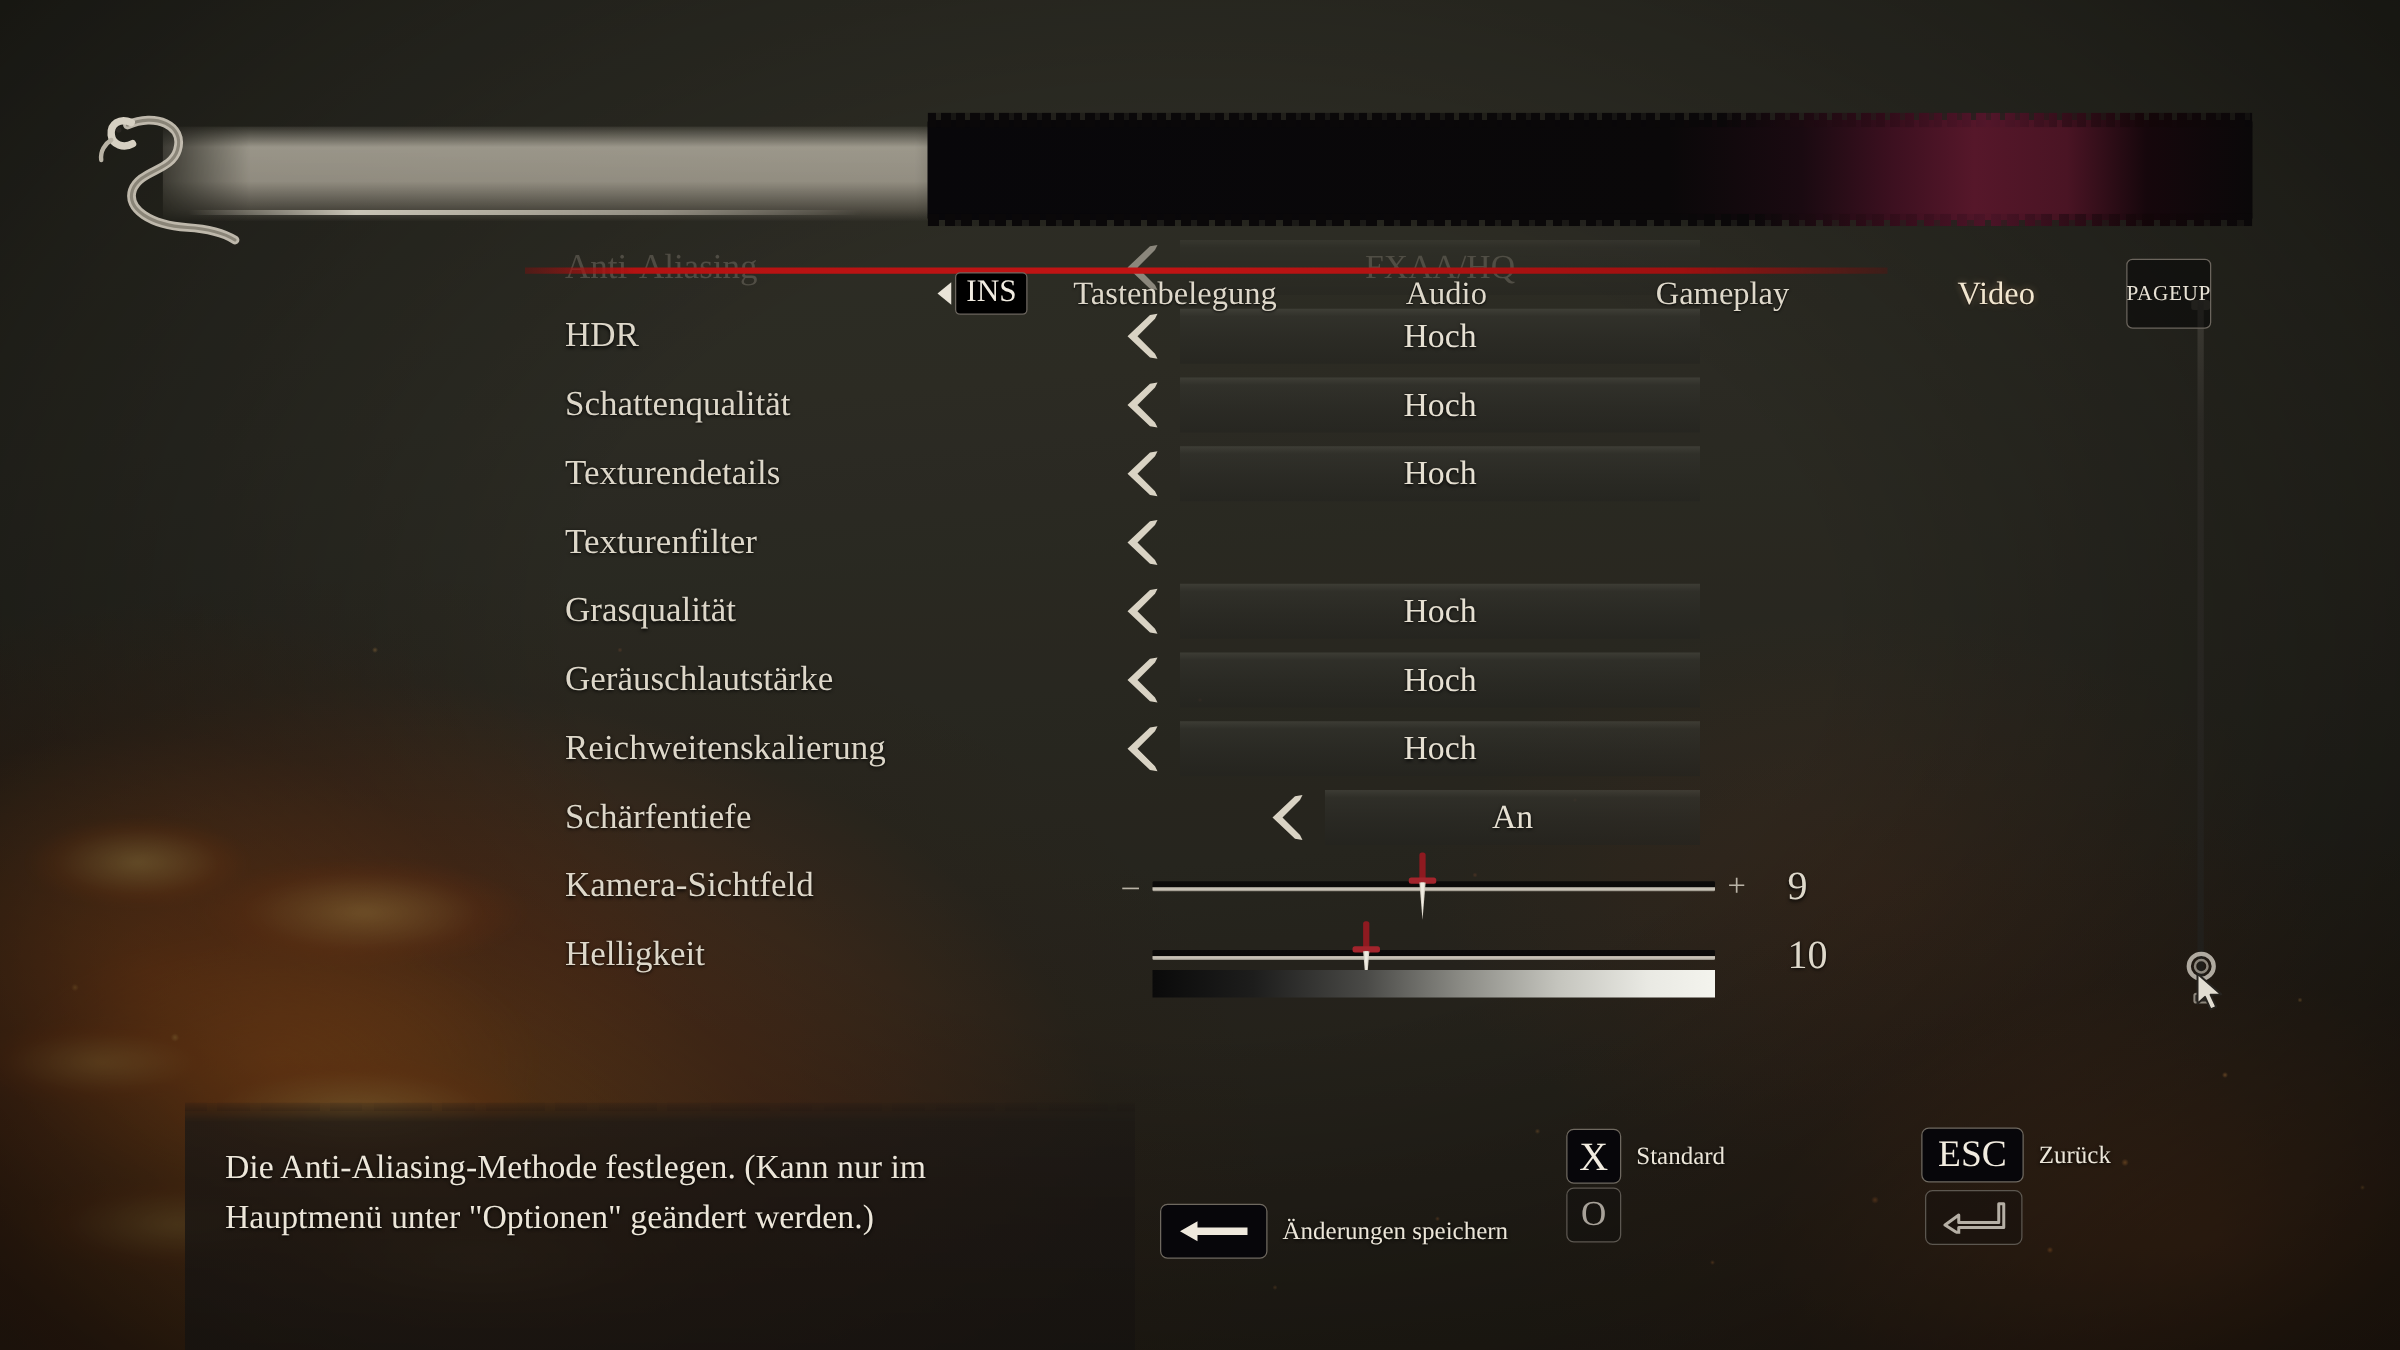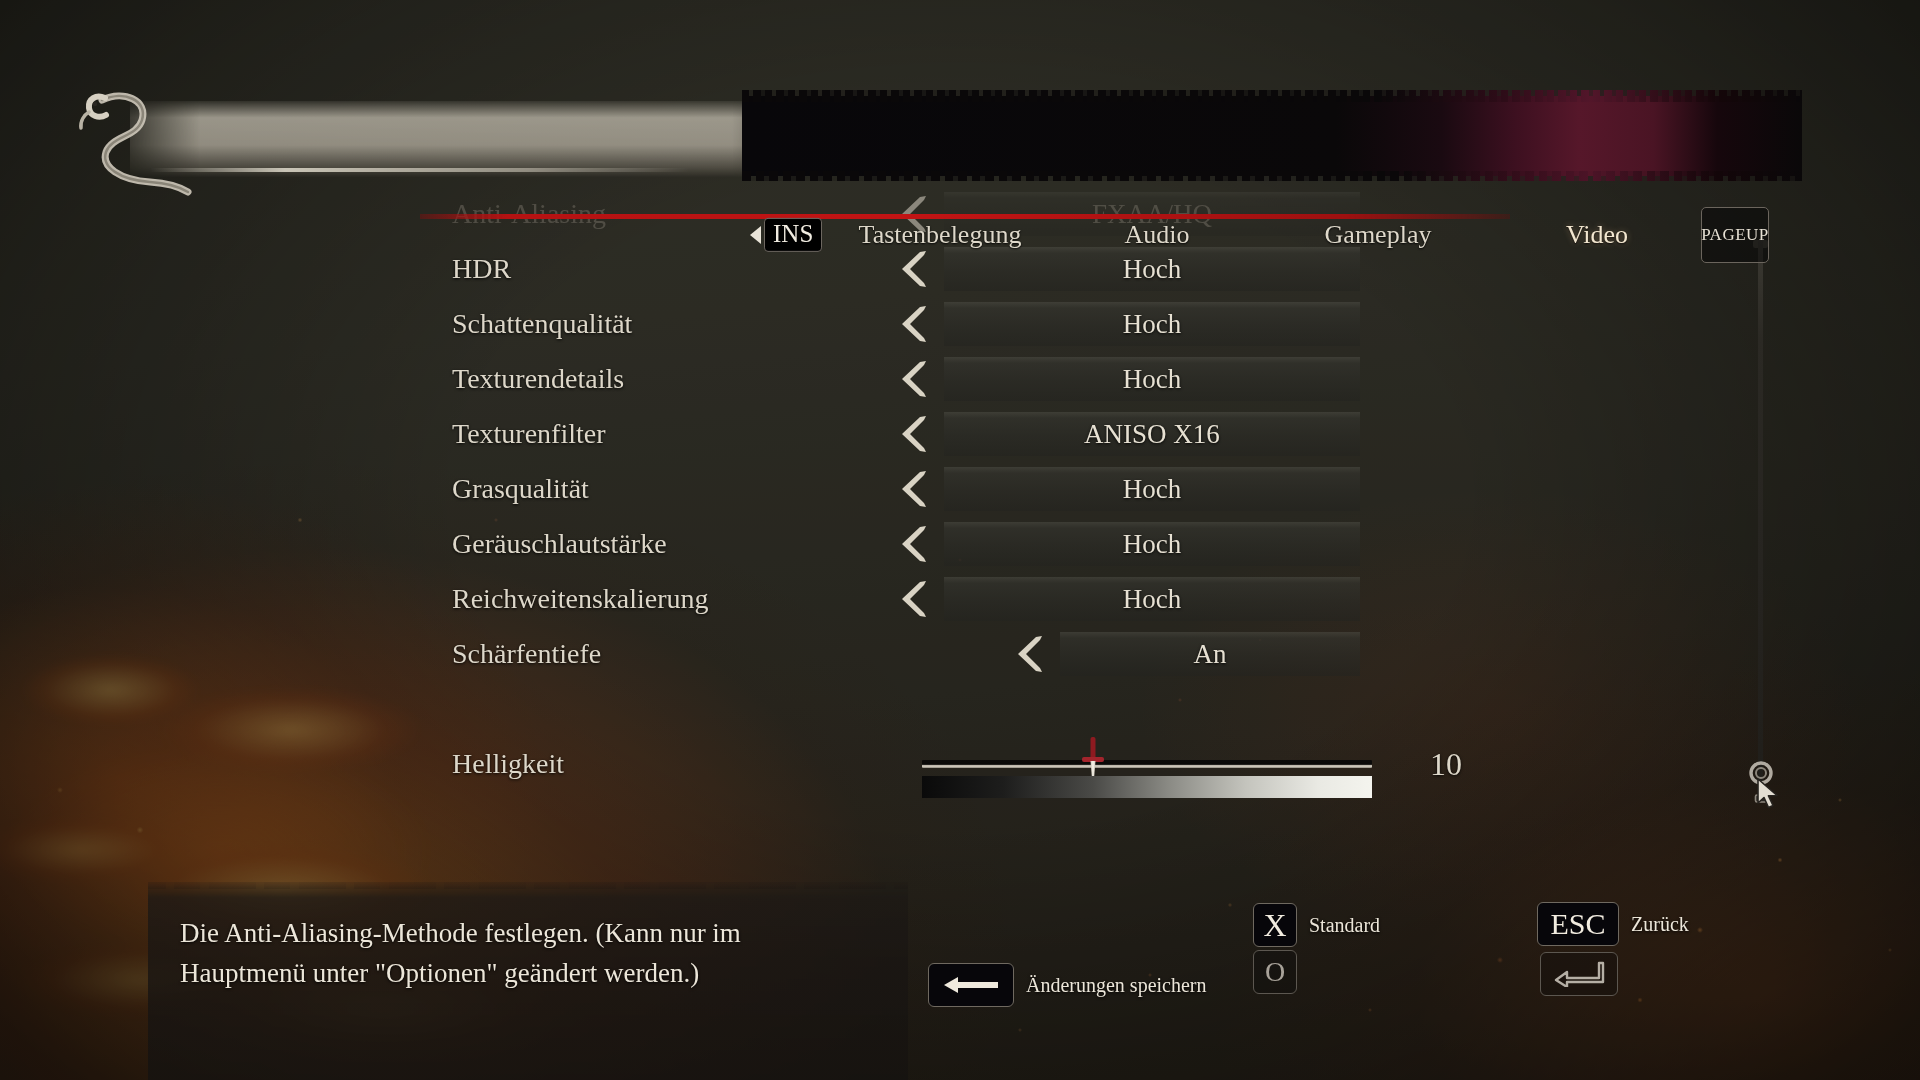--- a/index.html
+++ b/index.html
@@ -287,23 +287,20 @@
         </svg></div>
       <div class="opt-valuebar">
         <div class="opt-value">Hoch</div>
       </div>
     </div>
     <div class="opt-row" style="top: 220px;">
       <div class="opt-label">Texturenfilter</div>
       <div class="chev"><svg viewBox="0 0 38 40">
           <path d="M30 2 L28 6 L14 20 L28 34 L30 38 L24 37 L6 20 L24 3 Z" fill="#d9d3c4"></path>
         </svg></div>
-      <div class="opt-valuebar">
-        <div class="opt-value">ANISO X16</div>
-      </div>
     </div>
     <div class="opt-row" style="top: 275px;">
       <div class="opt-label">Grasqualität</div>
       <div class="chev"><svg viewBox="0 0 38 40">
           <path d="M30 2 L28 6 L14 20 L28 34 L30 38 L24 37 L6 20 L24 3 Z" fill="#d9d3c4"></path>
         </svg></div>
       <div class="opt-valuebar">
         <div class="opt-value">Hoch</div>
       </div>
     </div>
@@ -326,20 +323,34 @@
       </div>
     </div>
     <div class="opt-row" style="top: 440px;">
       <div class="opt-label">Schärfentiefe</div>
       <div class="chev narrow"><svg viewBox="0 0 38 40">
           <path d="M30 2 L28 6 L14 20 L28 34 L30 38 L24 37 L6 20 L24 3 Z" fill="#d9d3c4"></path>
         </svg></div>
       <div class="opt-valuebar narrow">
         <div class="opt-value">An</div>
       </div>
+    </div>
+    <div class="opt-row" style="top: 495px;">
+      <div class="opt-label">Kamera-Sichtfeld</div>
+      <div class="slider-minus">–</div>
+      <div class="slider-track">
+        <div class="slider-knob" style="left: 48%;"><svg viewBox="0 0 26 58">
+            <rect x="10.5" y="2" width="5" height="22" rx="2" fill="#8e1a20"></rect>
+            <rect x="2" y="22" width="22" height="5" rx="2" fill="#a3242c"></rect>
+            <path d="M10.5 26 L15.5 26 L13 56 Z" fill="#d8d2c6"></path>
+            <path d="M11.6 26 L14.4 26 L13 52 Z" fill="#f0ece2"></path>
+          </svg></div>
+      </div>
+      <div class="slider-plus">+</div>
+      <div class="slider-num">9</div>
     </div>
     <div class="opt-row" style="top: 550px;">
       <div class="opt-label">Helligkeit</div>
       <div class="slider-track">
         <div class="slider-knob" style="left: 38%;"><svg viewBox="0 0 26 58">
             <rect x="10.5" y="2" width="5" height="22" rx="2" fill="#8e1a20"></rect>
             <rect x="2" y="22" width="22" height="5" rx="2" fill="#a3242c"></rect>
             <path d="M10.5 26 L15.5 26 L13 56 Z" fill="#d8d2c6"></path>
             <path d="M11.6 26 L14.4 26 L13 52 Z" fill="#f0ece2"></path>
           </svg></div>

